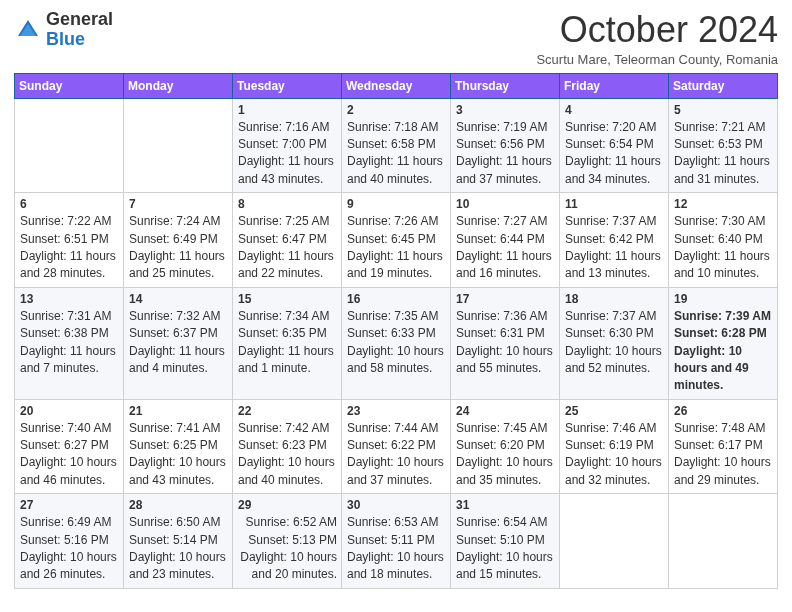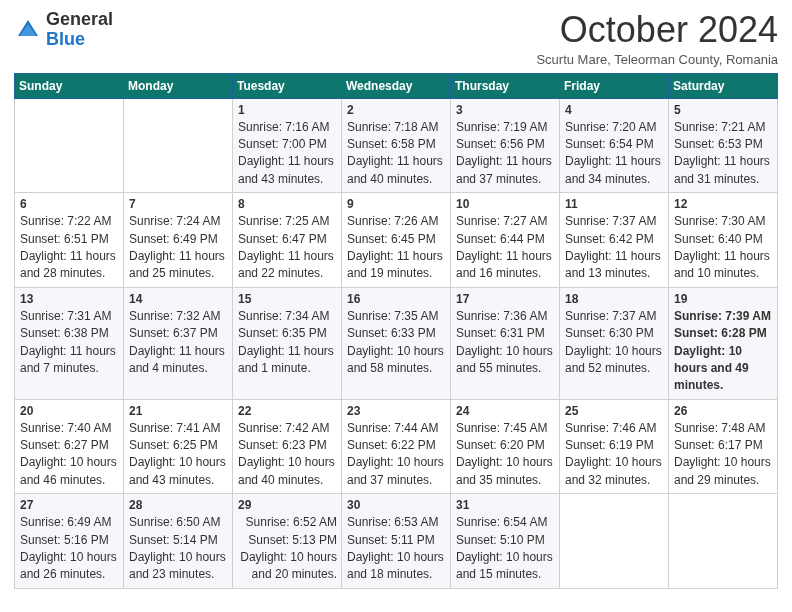--- a/index.html
+++ b/index.html
@@ -60,21 +60,21 @@
       font-size: 13px;
       color: #555;
       margin-top: 2px;
     }
     table {
       width: 100%;
       border-collapse: collapse;
       table-layout: fixed;
     }
     thead tr th {
-      background: #0f766e;
+      background: #8b5cf6;
       color: #fff;
       font-size: 12px;
       font-weight: bold;
       padding: 5px 4px;
       text-align: left;
       border: 1px solid #1a5fa0;
     }
     tbody tr td {
       border: 1px solid #d0d0d0;
       vertical-align: top;

